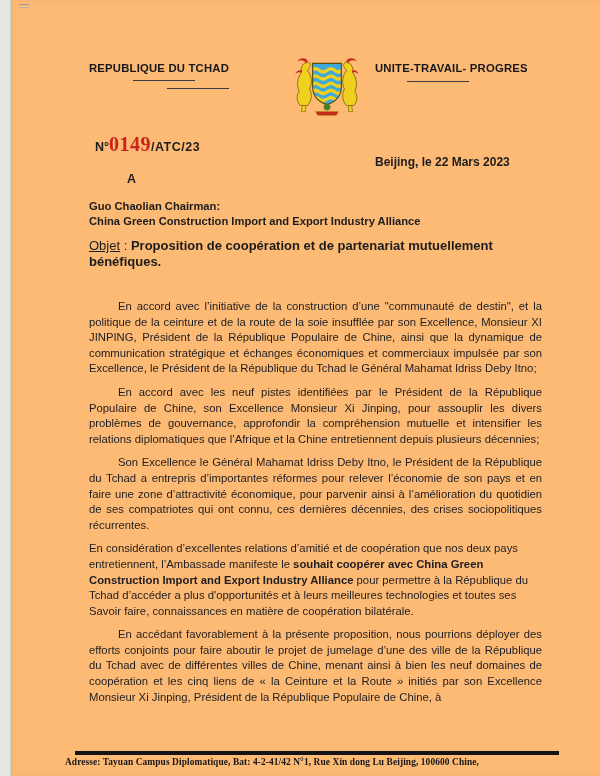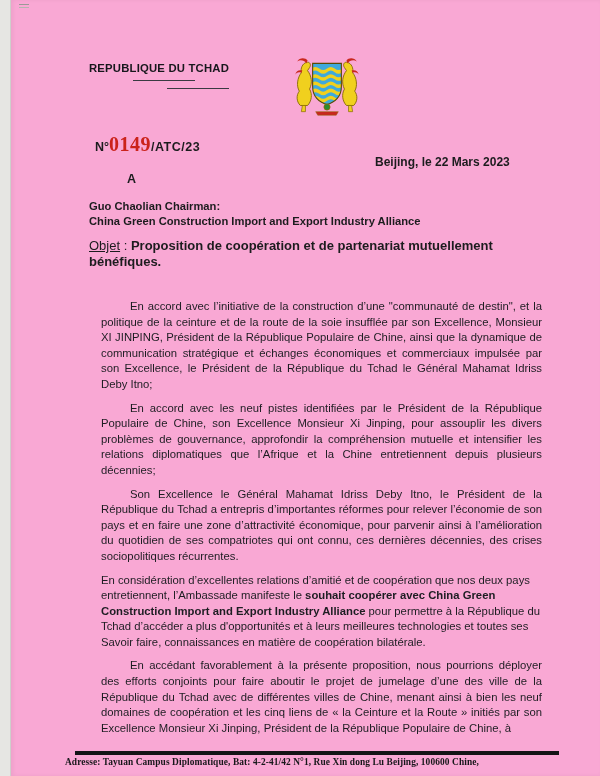--- a/index.html
+++ b/index.html
@@ -6,21 +6,21 @@
   html, body { width: 600px; height: 776px; overflow: hidden; }
   body {
     background: #e6e6e3;
     font-family: "Liberation Sans", "DejaVu Sans", sans-serif;
     color: #1c1c1e;
   }
   .page {
     position: absolute;
     left: 10px; top: 0;
     width: 590px; height: 776px;
-    background: #f9a8d4;
+    background: #fdba74;
     border-left: 1px solid #cfcfcb;
     box-shadow: inset 2px 0 4px rgba(0,0,0,0.05);
   }
   .staple {
     position: absolute; left: 8px; top: 4px;
     width: 10px; height: 4px;
     border-top: 1.5px solid #9a9a96;
     border-bottom: 1.5px solid #b5b5b0;
   }
   
@@ -44,21 +44,21 @@
   .dateline { position: absolute; left: 280px; top: 6px; font-size: 12px; font-weight: bold; margin-top: 16px; }
   
   .salutation { position: absolute; left: 116px; top: 172px; font-size: 12.5px; font-weight: bold; }
   .recipient { position: absolute; left: 78px; top: 199px; font-size: 11.2px; font-weight: bold; line-height: 14.5px; }
   
   .subject { position: absolute; left: 78px; top: 238px; width: 452px; font-size: 13px; line-height: 15.5px; }
   .subject-label { text-decoration: underline; font-weight: normal; }
   .subject-text { font-weight: bold; }
   
   .letter-body { position: absolute; left: 78px; top: 299px; width: 453px; font-size: 11.3px; line-height: 15.6px; color: #1d1d22; }
-  .letter-body p { margin: 0 0 8px 12px; }
+  .letter-body p { margin: 0 0 8px 0; }
   .p-justify { text-align: justify; }
   .p-indent { text-indent: 29px; }
   .p-left { text-align: left; }
   .b { font-weight: bold; }
   
   .footer-rule { position: absolute; left: 64px; top: 751px; width: 484px; height: 3.5px; background: #141416; }
   .footer-address {
     position: absolute; left: 54px; top: 757px; width: 504px;
     text-align: left; font-size: 9.4px; font-weight: bold;
     font-family: Liberation Serif, serif;
@@ -100,20 +100,24 @@
         <path d="M24 33 q3.75 -3 7.5 0 t7.5 0 t7.5 0 t7.5 0 v3.5 q-3.75 3 -7.5 0 t-7.5 0 t-7.5 0 t-7.5 0 Z" fill="#f0d01e"></path>
         <path d="M24 40 q3.75 -3 7.5 0 t7.5 0 t7.5 0 t7.5 0 v3.5 q-3.75 3 -7.5 0 t-7.5 0 t-7.5 0 t-7.5 0 Z" fill="#f0d01e"></path>
         <path d="M33 7 a6.5 6.5 0 0 1 12 0 Z" fill="#c9271e"></path>
       </g>
       <path d="M25 7 H53 V30 C53 39 47 45 39 47 C31 45 25 39 25 30 Z" fill="none" stroke="#5c4a05" stroke-width="1.1"></path>
       <circle cx="39" cy="49.5" r="3" fill="#2c8a2e" stroke="#8a6a06" stroke-width="0.8"></circle>
       <path d="M28 54 H50 L48 57.5 H30 Z" fill="#c9271e" stroke="#8a6a06" stroke-width="0.5"></path>
     </svg>
   </div>
 
+  <div class="motto-block">
+    <div class="org-line">UNITE-TRAVAIL- PROGRES</div>
+    <div class="rule motto-rule"></div>
+  </div>
 
   <div class="ref-line">
     <span class="ref-no">N°</span><span class="ref-num">0149</span><span class="ref-suffix">/ATC/23</span>
     <span class="dateline">Beijing, le 22 Mars 2023</span>
   </div>
 
   <div class="salutation">A</div>
   <div class="recipient">
     <div>Guo Chaolian Chairman:</div>
     <div>China Green Construction Import and Export Industry Alliance</div>

